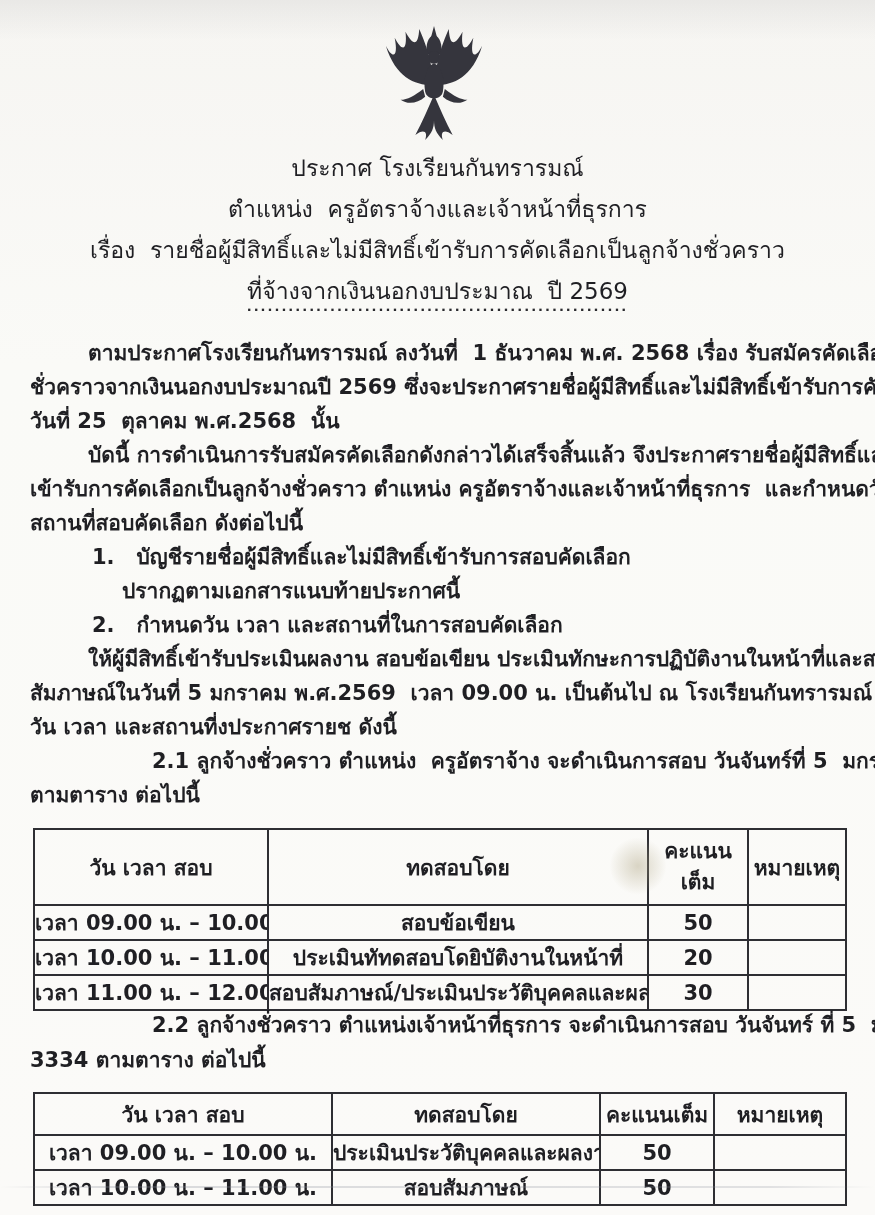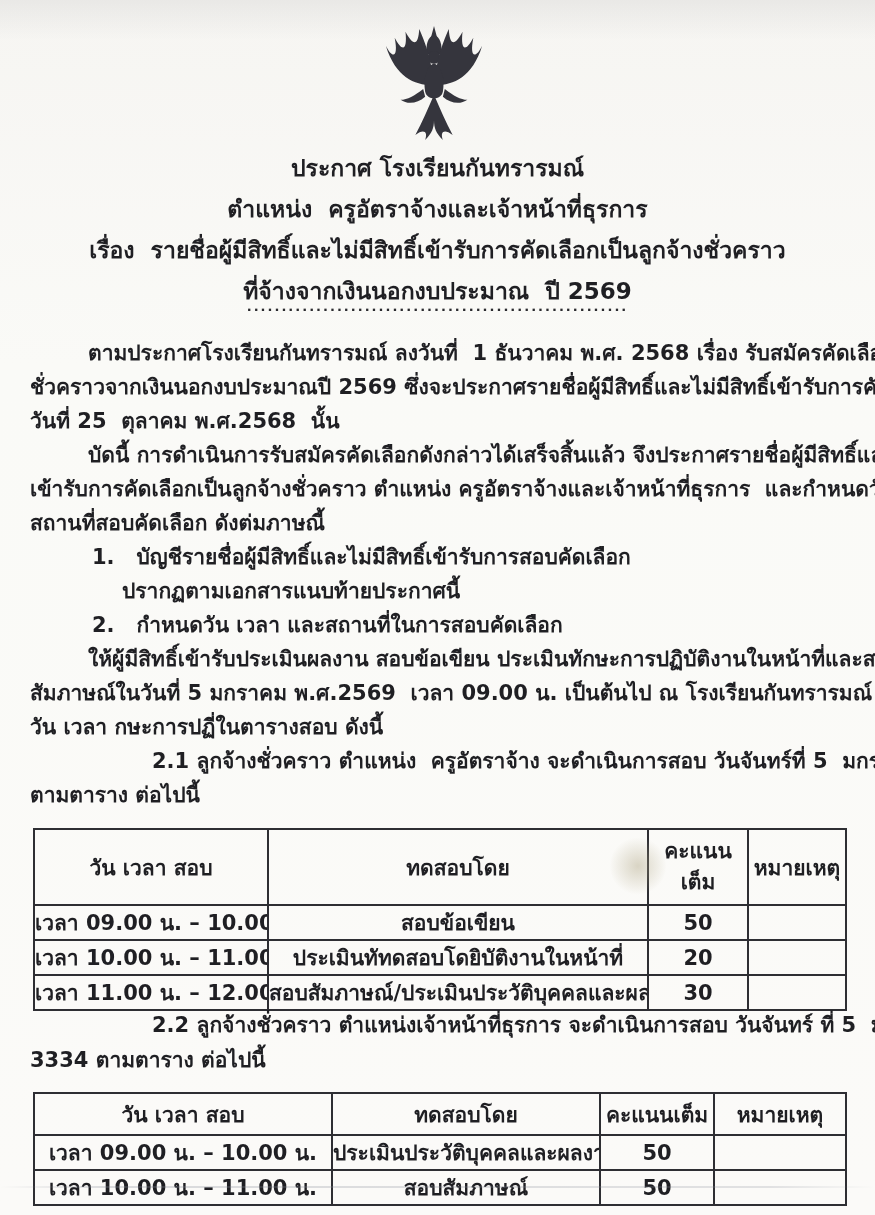--- a/index.html
+++ b/index.html
@@ -11,21 +11,21 @@
     font-family:"DejaVu Sans",sans-serif;
     color:#1f1f23;
     overflow:hidden;
   }
   
   .emblem{position:absolute;top:24px;left:375px;width:118px;height:118px;}
   .emblem svg{width:100%;height:100%;}
   
   .title-block{
     position:absolute;top:148px;left:0;width:875px;
-    text-align:center;font-size:23px;font-weight:700;line-height:41px;
+    text-align:center;font-size:23px;font-weight:400;line-height:41px;
   }
   .title-block .line{white-space:pre;}
   .divider{
     position:absolute;top:299px;left:0;width:875px;
     text-align:center;font-size:13px;letter-spacing:2px;color:#2a2a2e;
     font-weight:700;
   }
   
   .body-block{
     position:absolute;top:336px;left:30px;width:818px;
@@ -104,27 +104,27 @@
     <div class="line">ที่จ้างจากเงินนอกงบประมาณ  ปี 2569</div>
   </div>
   <div class="divider">.......................................................</div>
 
   <div class="body-block">
     <div class="line ind">ตามประกาศโรงเรียนกันทรารมณ์ ลงวันที่  1 ธันวาคม พ.ศ. 2568 เรื่อง รับสมัครคัดเลือกลูกจ้าง</div>
     <div class="line">ชั่วคราวจากเงินนอกงบประมาณปี 2569 ซึ่งจะประกาศรายชื่อผู้มีสิทธิ์และไม่มีสิทธิ์เข้ารับการคัดเลือก ภายใน</div>
     <div class="line">วันที่ 25  ตุลาคม พ.ศ.2568  นั้น</div>
     <div class="line ind">บัดนี้ การดำเนินการรับสมัครคัดเลือกดังกล่าวได้เสร็จสิ้นแล้ว จึงประกาศรายชื่อผู้มีสิทธิ์และไม่มีสิทธิ์</div>
     <div class="line">เข้ารับการคัดเลือกเป็นลูกจ้างชั่วคราว ตำแหน่ง ครูอัตราจ้างและเจ้าหน้าที่ธุรการ  และกำหนดวัน เวลา</div>
-    <div class="line">สถานที่สอบคัดเลือก ดังต่มภาษณี้</div>
+    <div class="line">สถานที่สอบคัดเลือก ดังต่อไปนี้</div>
     <div class="line num">1.   บัญชีรายชื่อผู้มีสิทธิ์และไม่มีสิทธิ์เข้ารับการสอบคัดเลือก</div>
     <div class="line sub">ปรากฏตามเอกสารแนบท้ายประกาศนี้</div>
     <div class="line num">2.   กำหนดวัน เวลา และสถานที่ในการสอบคัดเลือก</div>
     <div class="line ind">ให้ผู้มีสิทธิ์เข้ารับประเมินผลงาน สอบข้อเขียน ประเมินทักษะการปฏิบัติงานในหน้าที่และสอบ</div>
     <div class="line">สัมภาษณ์ในวันที่ 5 มกราคม พ.ศ.2569  เวลา 09.00 น. เป็นต้นไป ณ โรงเรียนกันทรารมณ์ และเข้าสอบตาม</div>
-    <div class="line">วัน เวลา กษะการปฏี่ในตารางสอบ ดังนี้</div>
+    <div class="line">วัน เวลา และสถานที่งประกาศรายช ดังนี้</div>
     <div class="line s2">2.1 ลูกจ้างชั่วคราว ตำแหน่ง  ครูอัตราจ้าง จะดำเนินการสอบ วันจันทร์ที่ 5  มกราคม  2569</div>
     <div class="line">ตามตาราง ต่อไปนี้</div>
   </div>
 
   <table class="t-teacher">
     <colgroup>
       <col style="width:234px">
         <col style="width:380px">
         <col style="width:100px">
         <col style="width:98px">

